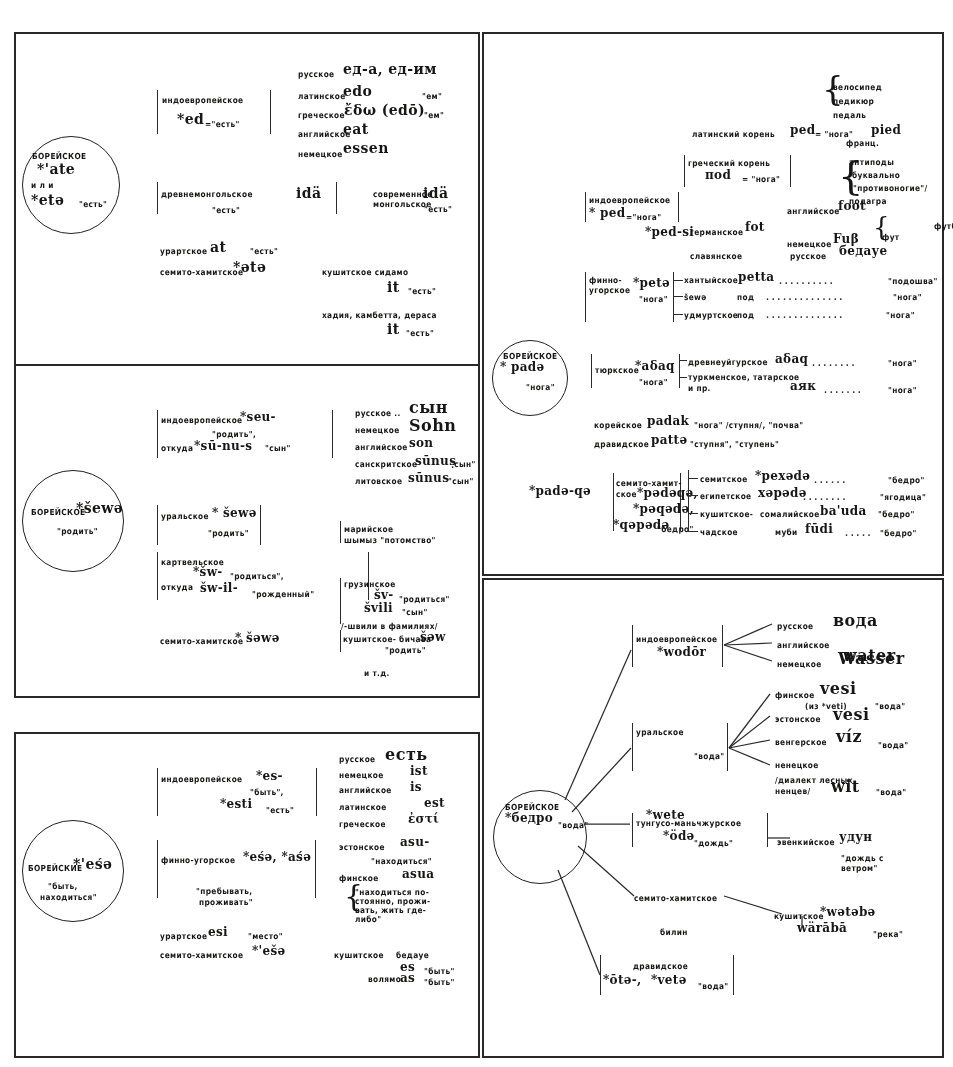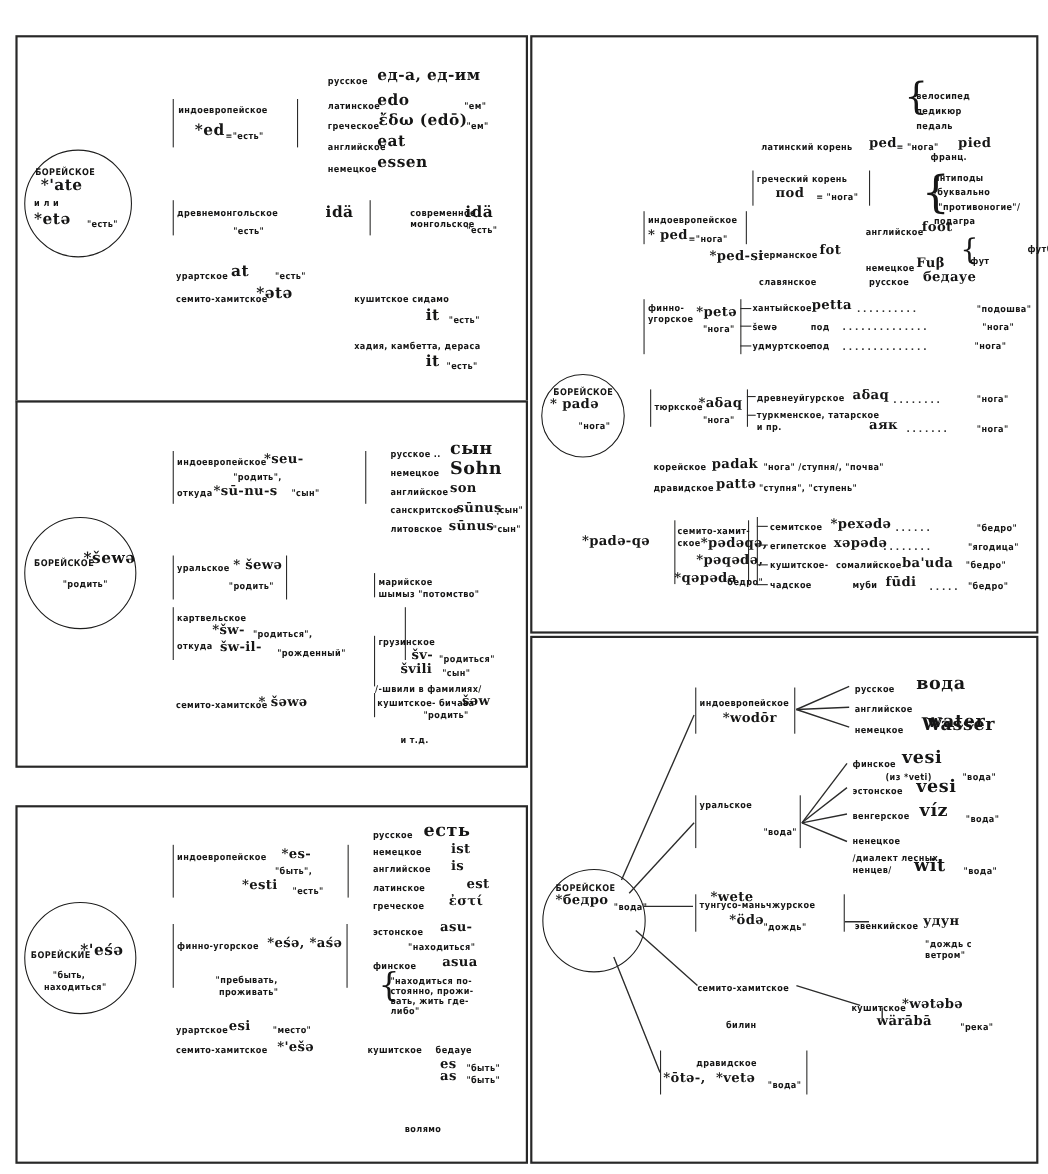--- a/index.html
+++ b/index.html
@@ -294,21 +294,21 @@
   <div class="t lat" style="left:160px;top:932px;">урартское</div>
   <div class="t hand-s" style="left:208px;top:926px;">esi</div>
   <div class="t lat" style="left:248px;top:932px;">"место"</div>
 
   <div class="t lat" style="left:160px;top:951px;">семито-хамитское</div>
   <div class="t hand-s" style="left:252px;top:945px;">*'ešə</div>
   <div class="t lat" style="left:334px;top:951px;">кушитское</div>
   <div class="t lat" style="left:396px;top:951px;">бедауе</div>
   <div class="t hand-s" style="left:400px;top:961px;">es</div>
   <div class="t lat" style="left:424px;top:967px;">"быть"</div>
-  <div class="t lat" style="left:368px;top:975px;margin-top:47px;">волямо</div>
+  <div class="t lat" style="left:368px;top:975px;">волямо</div>
   <div class="t hand-s" style="left:400px;top:972px;">as</div>
   <div class="t lat" style="left:424px;top:978px;">"быть"</div>
 
   <div class="panel" id="p4"></div>
 
   <div class="circ" style="left:492px;top:340px;width:74px;height:74px;"></div>
   <div class="t lat" style="left:503px;top:352px;">БОРЕЙСКОЕ</div>
   <div class="t hand-s" style="left:500px;top:361px;">* padə</div>
   <div class="t lat" style="left:526px;top:383px;">"нога"</div>
 

